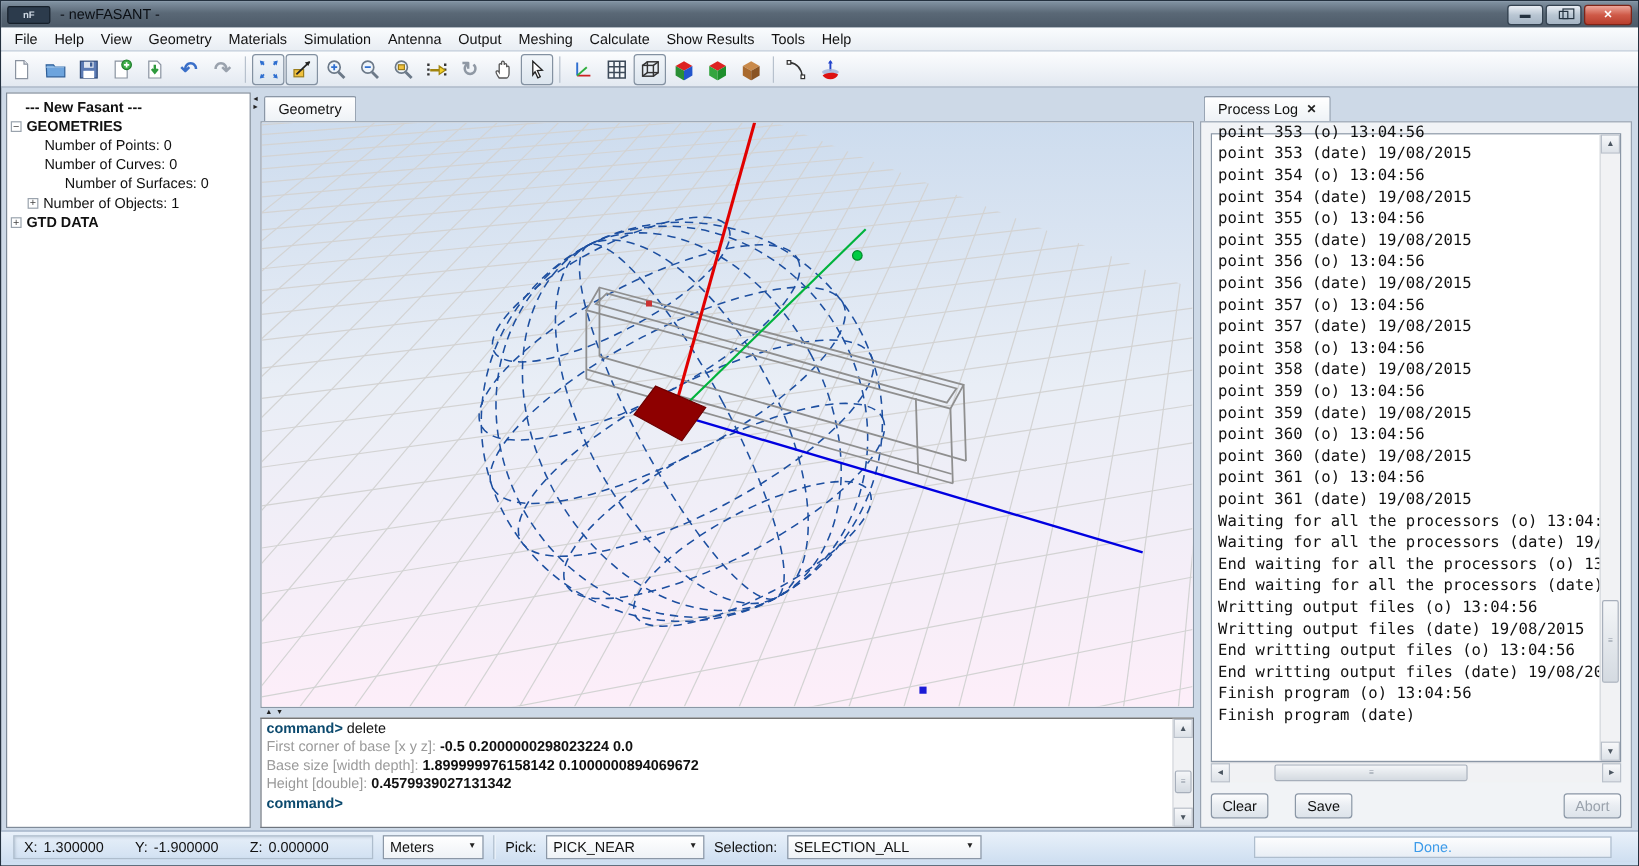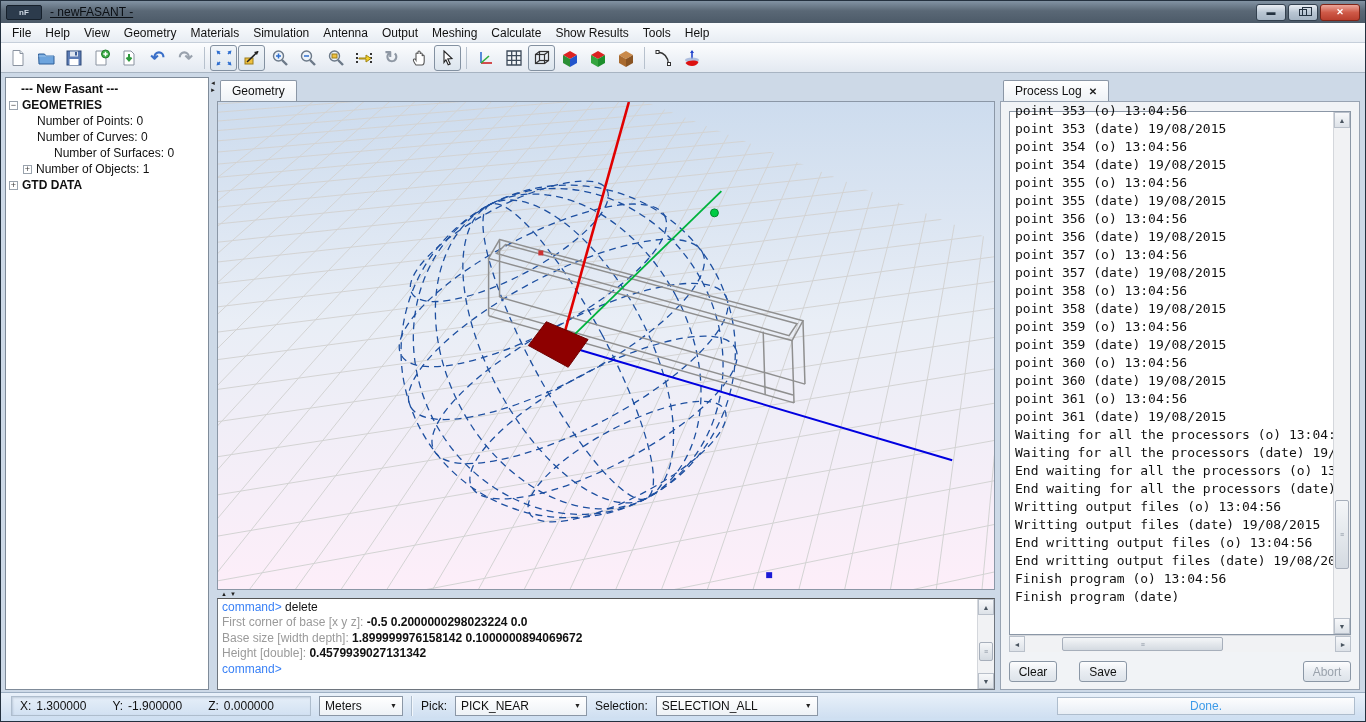--- a/index.html
+++ b/index.html
@@ -6,21 +6,21 @@
   *{box-sizing:border-box;}
   .window{width:1366px;height:722px;display:flex;flex-direction:column;
     font-family:"Liberation Sans",sans-serif;font-size:12px;color:#111;
     border:1px solid #24313f;background:#cdd9e7;position:relative;}
 
   
   .titlebar{height:22px;background:linear-gradient(#8293a3,#5a6876 45%,#4c5a68);
     display:flex;align-items:center;padding:0 5px;flex:0 0 auto;}
   .app-icon{width:36px;height:15px;background:#2c3b4c;border:1px solid #16202b;border-radius:2px;
     color:#cfd9e4;font-size:8px;display:flex;align-items:center;justify-content:center;font-weight:bold;}
-  .title-text{margin-left:8px;color:#0b0f14;text-decoration:underline;}
+  .title-text{margin-left:8px;color:#0b0f14;}
   .win-btns{margin-left:auto;display:flex;gap:2px;}
   .win-btn{width:30px;height:17px;border:1px solid #33414f;border-radius:3px;
     background:linear-gradient(#e9eef4,#b9c6d3 50%,#a6b5c4);display:flex;align-items:center;justify-content:center;
     font-size:9px;color:#243240;}
   .win-btn.close{width:40px;background:linear-gradient(#eda79b,#cf5a48 50%,#b93f2e);border-color:#7e2417;color:#fff;font-weight:bold;}
   .restore-glyph{width:8px;height:7px;border:1px solid #243240;position:relative;background:transparent;}
   .restore-glyph:before{content:"";position:absolute;left:2px;top:-3px;width:8px;height:7px;border:1px solid #243240;}
 
   
   .menubar{height:20px;background:linear-gradient(#fafcfe,#e8edf3);border-bottom:1px solid #c6cfda;
@@ -50,21 +50,21 @@
   .tabbar{height:24px;display:flex;align-items:flex-end;flex:0 0 auto;}
   .tab{height:21px;padding:0 11px;margin-left:3px;background:linear-gradient(#ffffff,#eef2f6);
     border:1px solid #8b97a6;border-bottom:none;border-radius:2px 2px 0 0;display:flex;align-items:center;gap:7px;}
   .tab .closex{font-weight:bold;font-size:10px;color:#222;}
   .viewport{flex:1;border:1px solid #8b97a6;background:#fff;position:relative;overflow:hidden;min-height:0;}
   .viewport svg{position:absolute;inset:0;}
   .hsplit{height:8px;display:flex;align-items:center;padding-left:4px;gap:3px;color:#222;font-size:6px;flex:0 0 auto;}
 
   .console{height:92px;border:1px solid #6e757e;border-top:1px solid #555;background:#fff;display:flex;flex:0 0 auto;}
   .console-text{flex:1;padding:1px 4px;line-height:15.4px;overflow:hidden;}
-  .conline .prompt{color:#3b82f6;font-weight:normal;}
+  .conline .prompt{color:#0c4a6e;font-weight:bold;}
   .conline .cmd{color:#111;}
   .conline .plabel{color:#9a9a9a;}
   .conline .pval{color:#111;font-weight:bold;}
 
   
   .sbv{width:17px;background:#f1f2f4;border-left:1px solid #d4d7dc;display:flex;flex-direction:column;flex:0 0 auto;}
   .sbh{height:17px;background:#f1f2f4;border-top:1px solid #d4d7dc;display:flex;flex:0 0 auto;}
   .sb-btn{flex:0 0 16px;background:linear-gradient(#f7f8fa,#dde2e8);border:1px solid #b9c0ca;
     display:flex;align-items:center;justify-content:center;font-size:7px;color:#4a5560;}
   .sb-track{flex:1;position:relative;}
@@ -85,21 +85,21 @@
   
   .statusbar{height:26px;background:linear-gradient(#e9f1fa,#cfdff1);border-top:1px solid #9dafc3;
     display:flex;align-items:center;padding:0 10px;gap:8px;flex:0 0 auto;}
   .coordbox{display:flex;width:300px;border:1px solid #aebdcd;box-shadow:inset 1px 1px 2px rgba(90,110,135,.25);
     height:20px;align-items:center;padding:0 8px;gap:26px;}
   .coordpair{display:flex;gap:5px;}
   .combo{height:20px;border:1px solid #8b97a6;background:linear-gradient(#ffffff,#eef2f6);
     display:flex;align-items:center;padding:0 5px;gap:6px;}
   .combo .arr{margin-left:auto;font-size:7px;color:#222;}
   .ssep{width:2px;height:20px;border-left:1px solid #aebdcd;border-right:1px solid #f2f7fc;}
-  .progress{width:298px;height:18px;margin-left:auto;border:1px solid #aebdcd;
+  .progress{width:298px;height:18px;margin-left:auto;margin-right:12px;border:1px solid #aebdcd;
     background:linear-gradient(#fdfdfe,#e8eef5);display:flex;align-items:center;justify-content:center;
     color:#3d9be9;}
   .bottomstrip{height:3px;background:#cfe0f2;flex:0 0 auto;}
   .statlabel{white-space:nowrap;}
 </style>
 </head>
 <body>
 
 <div class="window">
 

